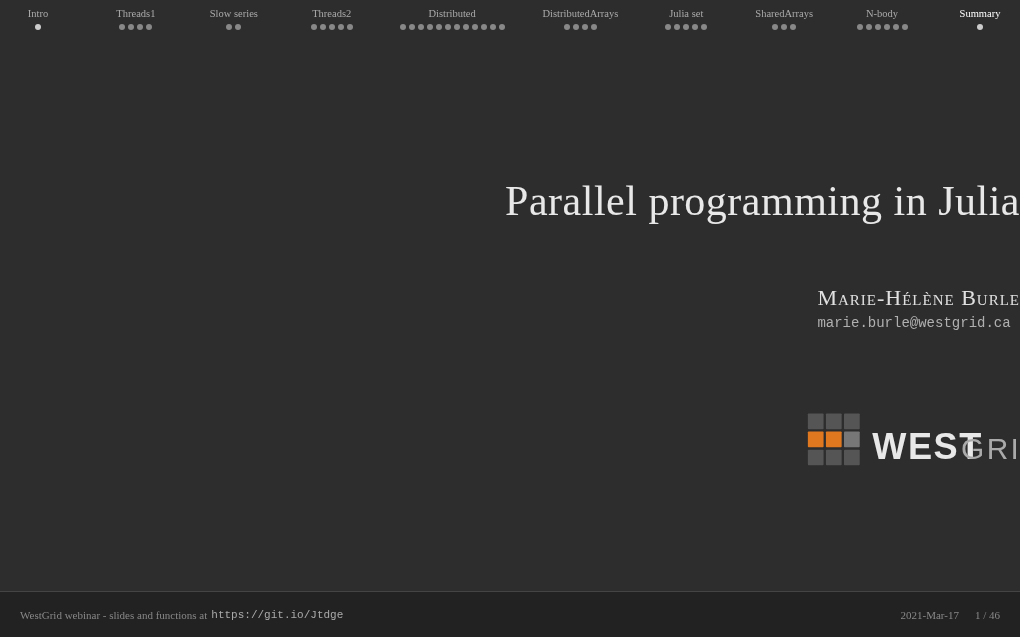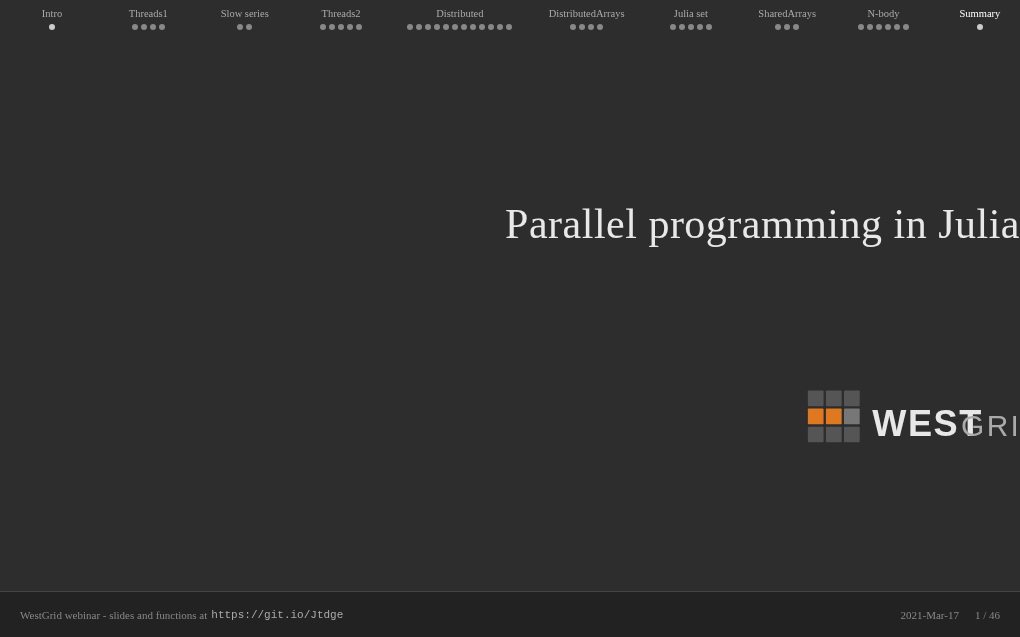--- a/index.html
+++ b/index.html
@@ -12,21 +12,21 @@
       color: #d4d4d4;
       overflow: hidden;
       position: relative;
     }
 
     
     .nav-bar {
       display: flex;
       justify-content: space-between;
       align-items: flex-start;
-      padding: 8px 10px 0 22px;
+      padding: 8px 10px 0 8px;
       width: 100%;
       position: absolute;
       top: 0;
       left: 0;
     }
 
     .nav-item {
       display: flex;
       flex-direction: column;
       align-items: center;
@@ -278,20 +278,24 @@
 
 <div class="main-content">
 
   <h1 class="slide-title">Parallel programming in Julia</h1>
 
   <div class="authors-row">
 
     <div class="author-block">
     </div>
 
+    <div class="author-block">
+      <span class="author-name">Marie-Hélène Burle</span>
+      <span class="author-email">marie.burle@westgrid.ca</span>
+    </div>
 
   </div>
 
   <div class="logo-area">
     <svg class="westgrid-svg" viewBox="0 0 280 90" xmlns="http://www.w3.org/2000/svg">
 
       <rect x="10" y="10" width="20" height="20" fill="#555" rx="1"></rect>
       <rect x="33" y="10" width="20" height="20" fill="#555" rx="1"></rect>
 
       <rect x="10" y="33" width="20" height="20" fill="#e07820" rx="1"></rect>

